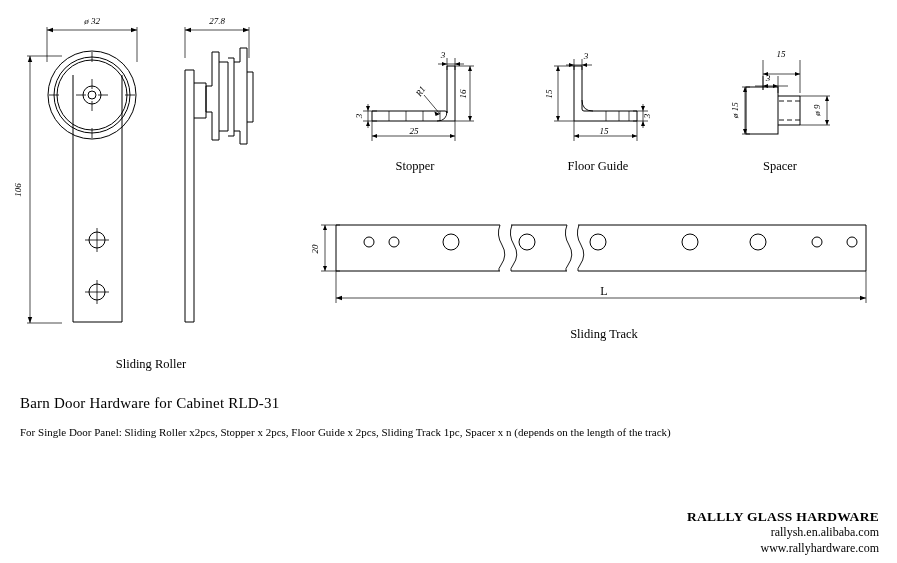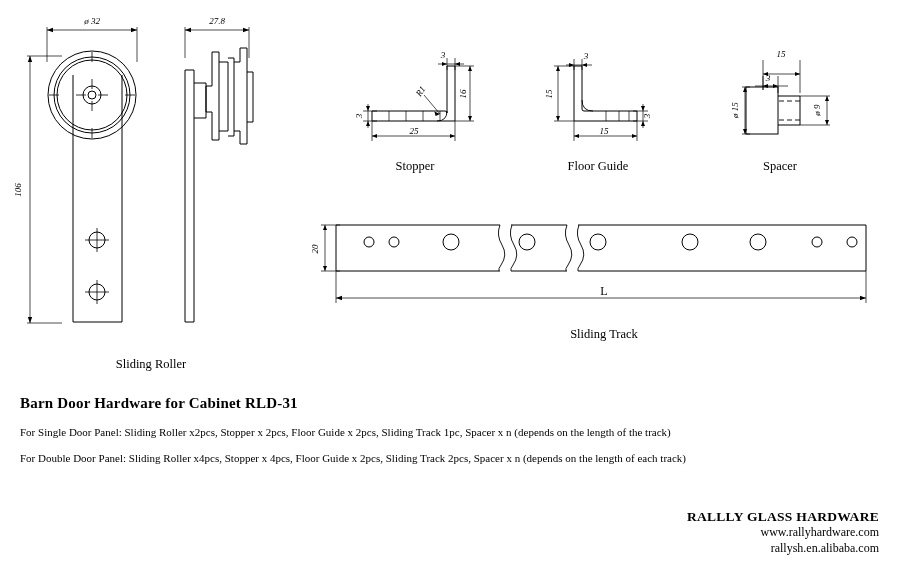--- a/index.html
+++ b/index.html
@@ -23,21 +23,21 @@
     height: 563px;
   }
   .txt-block {
     position: absolute;
     left: 20px;
     top: 395px;
     width: 860px;
   }
   .title-line {
     font-family: "Liberation Serif", serif;
-    font-weight: bold;
+    font-weight: normal;
     font-size: 15px;
     letter-spacing: 0.2px;
     margin: 0 0 14px 0;
     white-space: nowrap;
   }
   .spec-line {
     font-family: "Liberation Serif", serif;
     font-size: 11px;
     margin: 0 0 14px 0;
     white-space: nowrap;
@@ -352,20 +352,19 @@
   </g>
   <text class="dim-txt" x="318" y="249" text-anchor="middle" transform="rotate(-90 318 249)">20</text>
   <text class="len-lbl" x="604" y="295" text-anchor="middle">L</text>
   <text class="part-lbl" x="604" y="338" text-anchor="middle">Sliding Track</text>
 
 </svg>
 
 <div class="txt-block">
   <div class="title-line">Barn Door Hardware for Cabinet  RLD-31</div>
   <div class="spec-line">For Single Door Panel:  Sliding Roller x2pcs, Stopper x 2pcs, Floor Guide x 2pcs, Sliding Track 1pc, Spacer x n (depends on the length of the track)</div>
-  <div class="spec-line">For Double Door Panel: Sliding Roller x4pcs, Stopper x 4pcs, Floor Guide x 2pcs, Sliding Track 2pcs, Spacer x n (depends on the length of each track)</div>
 </div>
 
 <div class="footer">
   <div class="footer-company">RALLLY GLASS HARDWARE</div>
+  <div class="footer-url">rallysh.en.alibaba.com</div>
   <div class="footer-url">www.rallyhardware.com</div>
-  <div class="footer-url">rallysh.en.alibaba.com</div>
 </div>
 
 </body></html>

